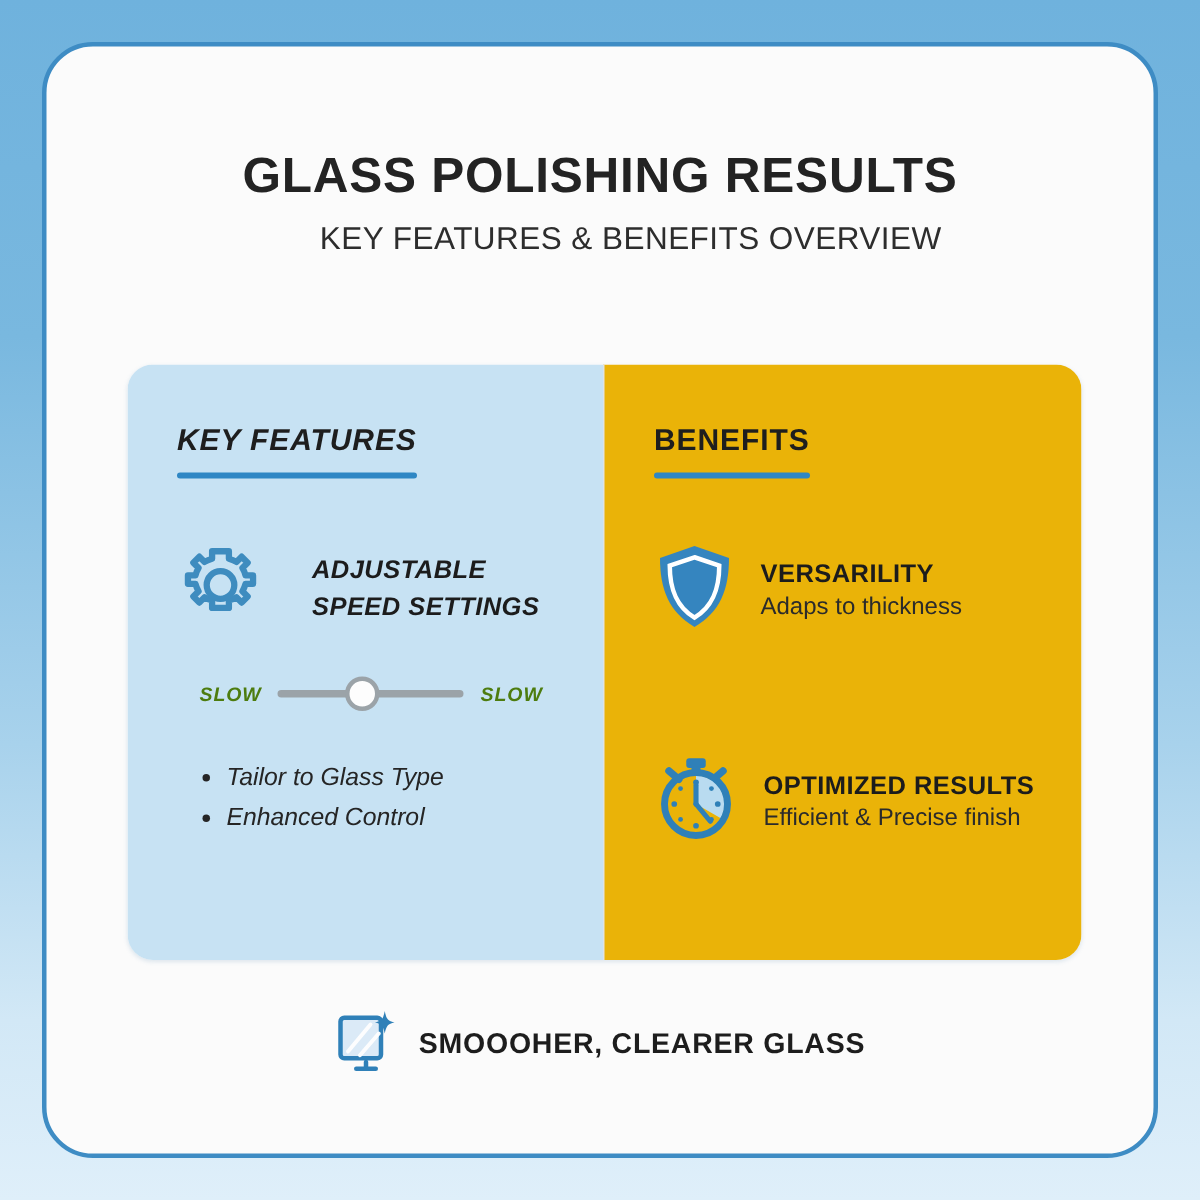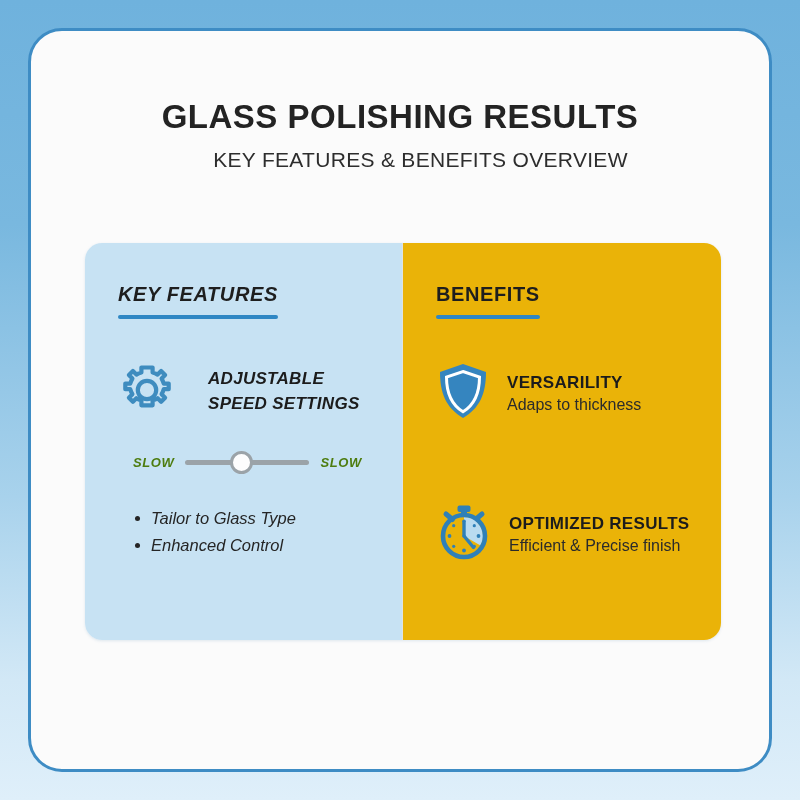--- a/index.html
+++ b/index.html
@@ -334,14 +334,29 @@
           </svg>
         </span>
         <div>
           <div class="benefit-title">OPTIMIZED RESULTS</div>
           <div class="benefit-desc">Efficient &amp; Precise finish</div>
         </div>
       </div>
     </div>
   </div>
 
+  <div class="footer">
+    <span class="icon">
+      <svg width="42" height="44" viewBox="0 0 42 44">
+        <rect x="4" y="6.5" width="27" height="27" rx="2.5" fill="#dbeaf7" stroke="#2f80b8" stroke-width="3"></rect>
+        <g stroke="#ffffff" stroke-width="2.6" stroke-linecap="round" opacity="0.95">
+          <path d="M9 29 L24 11"></path>
+          <path d="M17 31.5 L29.5 17"></path>
+        </g>
+        <path d="M21 36 L21 39.5" stroke="#2f80b8" stroke-width="3" stroke-linecap="round"></path>
+        <path d="M14.5 40.5 L27.5 40.5" stroke="#2f80b8" stroke-width="3" stroke-linecap="round"></path>
+        <path d="M33.5 2 C34.6 7.6 35.6 8.6 40 9.6 C35.6 10.6 34.6 11.6 33.5 17 C32.4 11.6 31.4 10.6 27 9.6 C31.4 8.6 32.4 7.6 33.5 2 Z" fill="#2f80b8"></path>
+      </svg>
+    </span>
+    <span class="footer-text">SMOOOHER, CLEARER GLASS</span>
+  </div>
 
 </div>
 
 </body></html>

